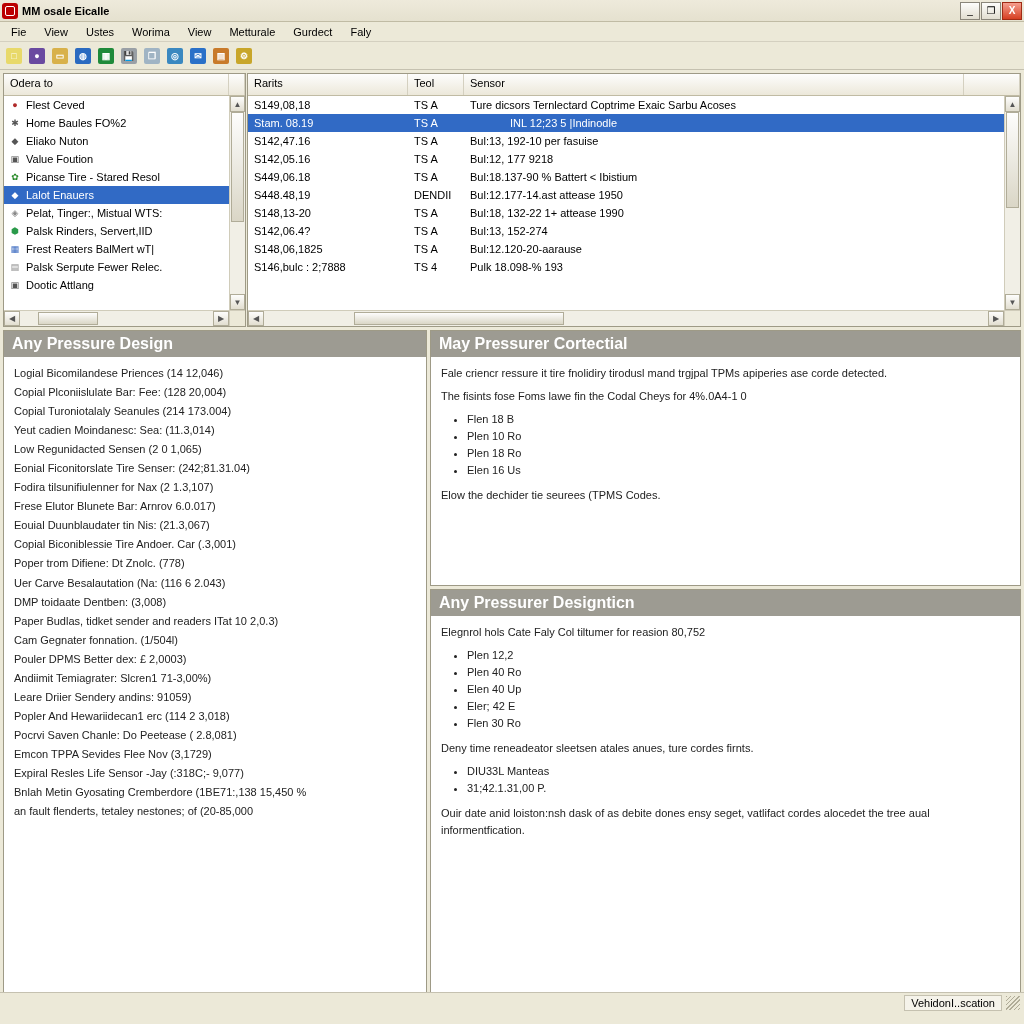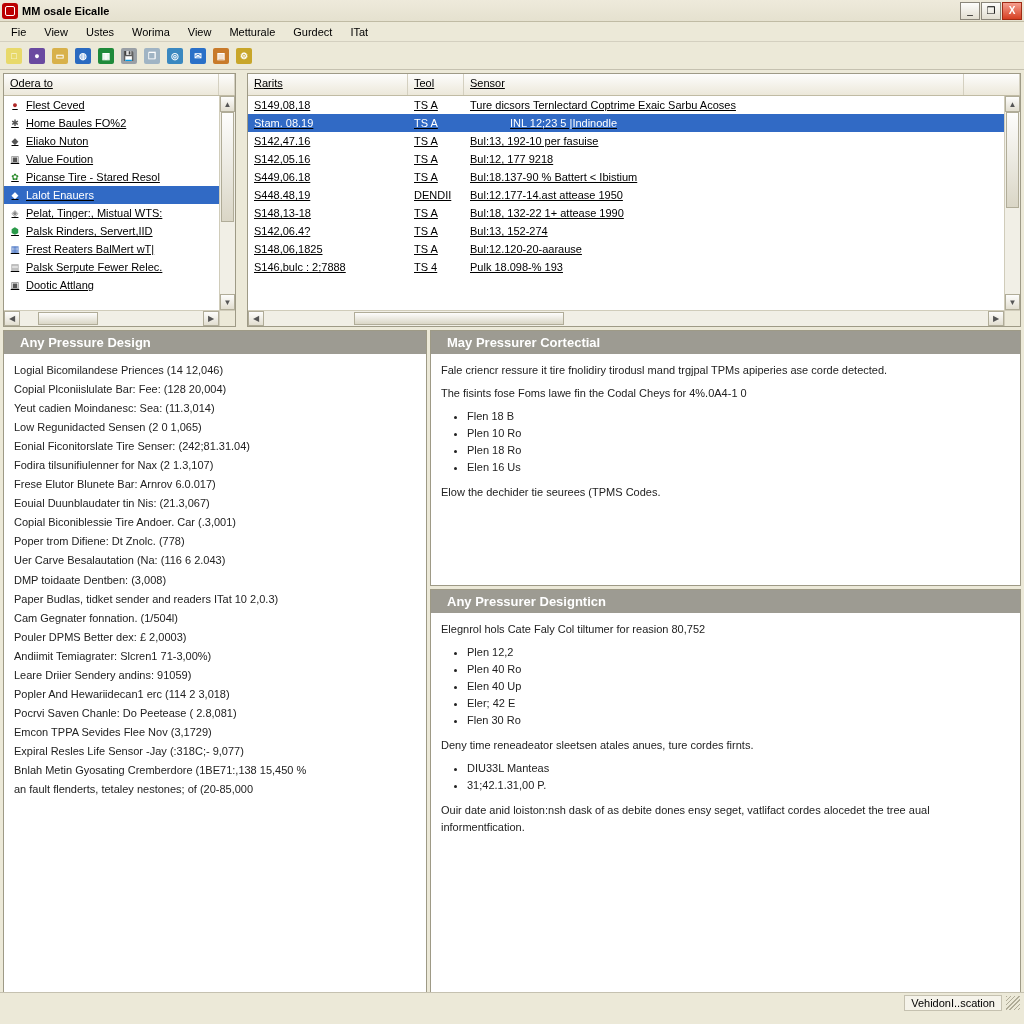--- a/index.html
+++ b/index.html
@@ -17,21 +17,21 @@
 
 .menubar { height:20px; background:#ece9d8; display:flex; align-items:center; padding:0 2px; border-bottom:1px solid #d4d0c0; }
 .menubar span { padding:2px 9px; cursor:default; }
 
 
 .toolbar { height:28px; background:#ece9d8; display:flex; align-items:center; padding:1px 3px; gap:1px; border-bottom:1px solid #c5c1b0; }
 .tbtn { width:22px; height:22px; border:1px solid transparent; display:flex; align-items:center; justify-content:center; }
 .ic { width:16px; height:16px; border-radius:2px; display:flex; align-items:center; justify-content:center; font-size:9px; color:#fff; font-weight:bold; }
 
 
-.workarea { display:flex; height:260px; padding:3px; gap:11px;text-decoration:underline; }
+.workarea { display:flex; height:260px; padding:3px; gap:1px; }
 .listbox { background:#fff; border:1px solid #9e9a86; position:relative; }
 .left-pane { width:254px; display:flex; flex-direction:column; }
 .right-pane { flex:1; display:flex; flex-direction:column; }
 .col-head { display:flex; background:linear-gradient(#fdfdfc,#ece8da); border-bottom:1px solid #c0bba4; height:22px; }
 .col-head > div { padding:3px 6px; border-right:1px solid #d4d0c0; font-weight:normal; }
 .listbody { flex:1; overflow:hidden; background:#fff; position:relative; }
 .treeitem { display:flex; align-items:center; height:18px; padding:0 4px; gap:4px; }
 .treeitem.selected { background:#316ac5; color:#fff; }
 .tree-icon { width:14px; height:14px; display:flex; align-items:center; justify-content:center; font-size:9px; }
 .row { display:flex; height:18px; align-items:center; }
@@ -49,21 +49,21 @@
 .htrack { flex:1; position:relative; }
 .hthumb { position:absolute; top:1px; bottom:1px; background:linear-gradient(#fdfdfc,#dad6c6); border:1px solid #b0ac98; }
 
 
 .bottom { display:flex; padding:0 3px 3px; gap:3px; height:667px; }
 .bcol { display:flex; flex-direction:column; gap:3px; }
 .bcol.left { width:424px; }
 .bcol.right { flex:1; }
 .panel { border:1px solid #9e9a86; display:flex; flex-direction:column; background:#fff; }
 .panel.fl { flex:1; }
-.phdr { background:#9d9b92; color:#fff; font-weight:bold; padding:4px 16px; font-size:13px; }
+.phdr { background:#9d9b92; color:#fff; font-weight:bold; padding:4px 8px; font-size:16px; }
 .pbody { padding:8px 10px; overflow:hidden; line-height:1.55; color:#222; }
 .pbody p { margin-bottom:6px; }
 .pbody ul { margin:4px 0 8px 26px; }
 .lines > div { white-space:nowrap; margin-bottom:2px; }
 
 
 .statusbar { position:absolute; left:0; right:0; bottom:12px; height:20px; background:#ece9d8; border-top:1px solid #c5c1b0; display:flex; justify-content:flex-end; align-items:center; padding:0 4px; }
 .statuscell { border:1px solid #c5c1b0; background:#f5f3ea; padding:1px 6px; margin-left:3px; min-width:90px; }
 .grip { width:14px; height:14px; background:repeating-linear-gradient(135deg,#b0ac98 0 1px,transparent 1px 3px); margin-left:4px; }
 </style>
@@ -81,21 +81,21 @@
 </div>
 
 <div class="menubar" id="menubar">
     <span>Fie</span>
     <span>View</span>
     <span>Ustes</span>
     <span>Worima</span>
     <span>View</span>
     <span>Metturale</span>
     <span>Gurdect</span>
-    <span>ITat</span>
+    <span>Faly</span>
   </div>
 
 <div class="toolbar" id="toolbar">
     <div class="tbtn">
       <div class="ic" style="background: rgb(232, 217, 106);">□</div>
     </div>
     <div class="tbtn">
       <div class="ic" style="background: rgb(106, 74, 160);">●</div>
     </div>
     <div class="tbtn">
@@ -229,21 +229,21 @@
           <div style="width: 160px;">S449,06.18</div>
           <div style="width: 56px;">TS A</div>
           <div style="width: 500px;">Bul:18.137-90 % Battert &lt; Ibistium</div>
         </div>
         <div class="row">
           <div style="width: 160px;">S448.48,19</div>
           <div style="width: 56px;">DENDII</div>
           <div style="width: 500px;">Bul:12.177-14.ast attease 1950</div>
         </div>
         <div class="row">
-          <div style="width: 160px;">S148,13-18</div>
+          <div style="width: 160px;">S148,13-20</div>
           <div style="width: 56px;">TS A</div>
           <div style="width: 500px;">Bul:18, 132-22 1+ attease 1990</div>
         </div>
         <div class="row">
           <div style="width: 160px;">S142,06.4?</div>
           <div style="width: 56px;">TS A</div>
           <div style="width: 500px;">Bul:13, 152-274</div>
         </div>
         <div class="row">
           <div style="width: 160px;">S148,06,1825</div>
@@ -274,20 +274,21 @@
   </div>
 </div>
 
 <div class="bottom">
   <div class="bcol left">
     <div class="panel fl">
       <div class="phdr">Any Pressure Design</div>
       <div class="pbody lines" id="leftlines">
           <div>Logial Bicomilandese Priences  (14 12,046)</div>
           <div>Copial Plconiislulate Bar: Fee: (128 20,004)</div>
+          <div>Copial Turoniotalaly Seanules  (214 173.004)</div>
           <div>Yeut cadien Moindanesc: Sea:  (11.3,014)</div>
           <div>Low Regunidacted Sensen (2 0 1,065)</div>
           <div>Eonial Ficonitorslate Tire Senser: (242;81.31.04)</div>
           <div>Fodira tilsunifiulenner for Nax (2 1.3,107)</div>
           <div>Frese Elutor Blunete Bar: Arnrov 6.0.017)</div>
           <div>Eouial Duunblaudater tin Nis:  (21.3,067)</div>
           <div>Copial Biconiblessie Tire Andoer. Car  (.3,001)</div>
           <div>Poper trom Difiene:  Dt Znolc. (778)</div>
           <div>Uer Carve Besalautation (Na:  (116 6 2.043)</div>
           <div>DMP  toidaate Dentben:  (3,008)</div>

